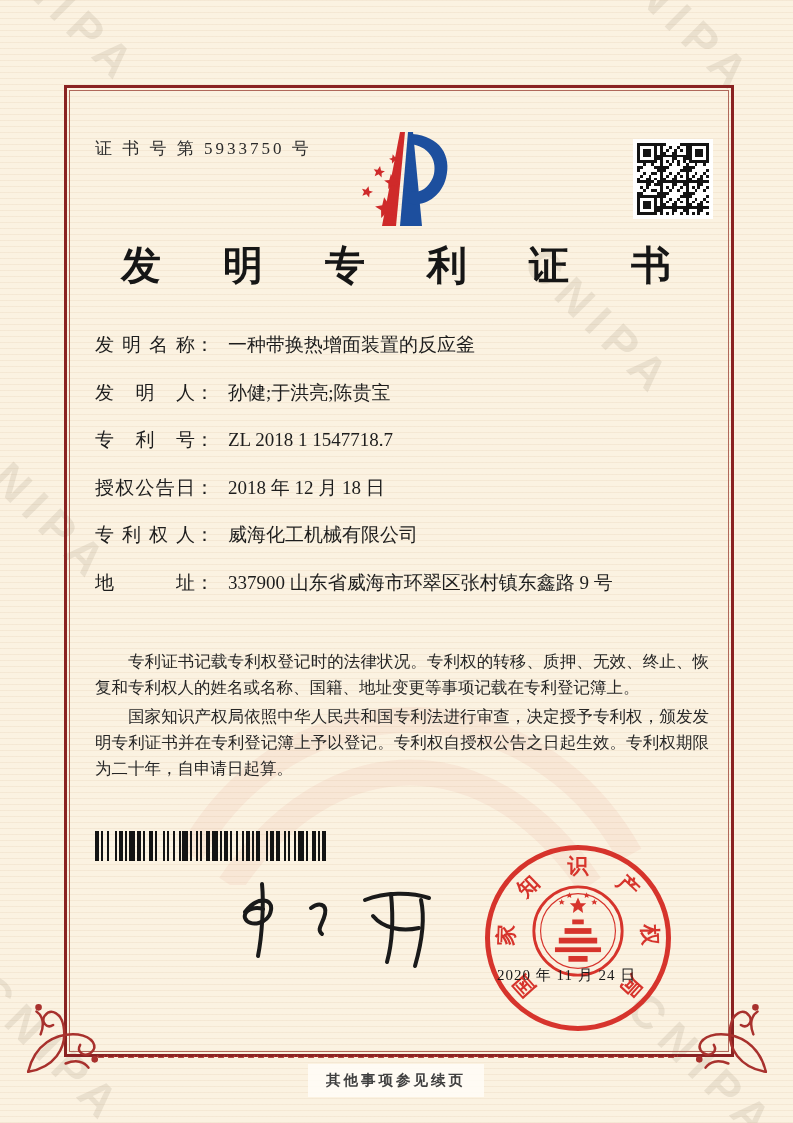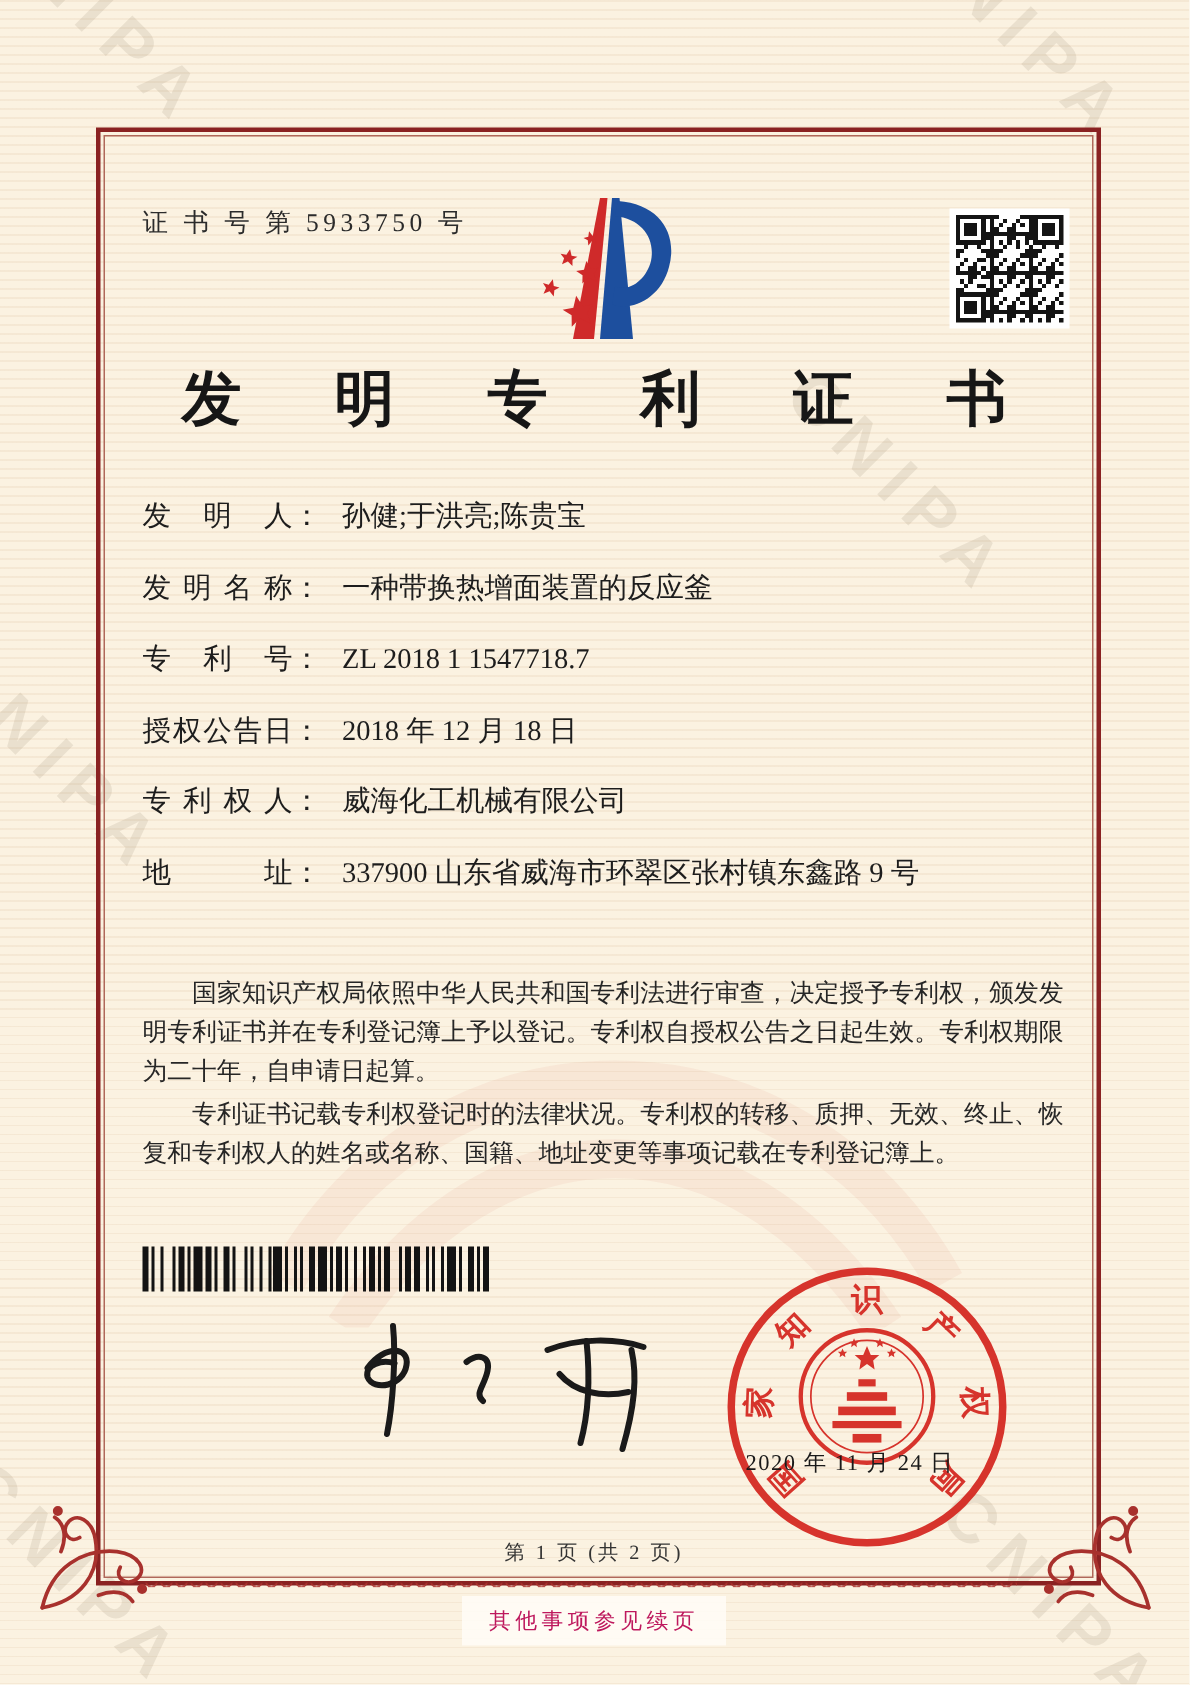--- a/index.html
+++ b/index.html
@@ -80,21 +80,21 @@
   .seal-ring { position:absolute; inset:2px; border:5px solid #d4261f; border-radius:50%; }
   .seal-char { position:absolute; font-size:21px; font-weight:bold; color:#d4261f; }
   .seal-emblem { position:absolute; left:47px; top:40px; }
   .seal-date { position:absolute; left:497px; top:966px; font-size:15px;
                letter-spacing:1px; color:#191919; z-index:3; white-space:nowrap; }
 
   .page-info { position:absolute; left:64px; width:664px; top:1026px;
                text-align:center; font-size:13.5px; letter-spacing:2px; color:#333; }
   .footer-note { position:absolute; left:396px; top:1064px; transform:translateX(-50%);
                  background:rgba(255,253,247,0.85); padding:7px 18px;
-                 font-size:14.5px; letter-spacing:3px; color:#be185d; white-space:nowrap; }
+                 font-size:14.5px; letter-spacing:3px; color:#404040; white-space:nowrap;font-weight:bold; }
 </style>
 </head>
 <body>
 
 <div class="page">
 
   <span class="wm" style="left:-30px; top:-18px;">CNIPA</span>
   <span class="wm" style="left:585px; top:-8px;">CNIPA</span>
   <span class="wm" style="left:505px; top:295px;">CNIPA</span>
   <span class="wm" style="left:-58px; top:480px;">CNIPA</span>
@@ -481,42 +481,42 @@
         <rect x="19" y="24" width="1" height="1" fill="#141414"></rect>
         <rect x="21" y="24" width="1" height="1" fill="#141414"></rect>
         <rect x="24" y="24" width="1" height="1" fill="#141414"></rect>
       </svg>
     </div>
 
   <div class="title">发 明 专 利 证 书</div>
 
   <div class="fields">
     <div class="field-row">
+      <span class="flabel-chars">发明名称</span><span>：</span><span class="fvalue">一种带换热增面装置的反应釜</span>
+    </div>
+    <div class="field-row">
       <span class="flabel-chars">发明人</span><span>：</span><span class="fvalue">孙健;于洪亮;陈贵宝</span>
-    </div>
-    <div class="field-row">
-      <span class="flabel-chars">发明名称</span><span>：</span><span class="fvalue">一种带换热增面装置的反应釜</span>
     </div>
     <div class="field-row">
       <span class="flabel-chars">专利号</span><span>：</span><span class="fvalue">ZL 2018 1 1547718.7</span>
     </div>
     <div class="field-row">
       <span class="flabel-chars">授权公告日</span><span>：</span><span class="fvalue">2018 年 12 月 18 日</span>
     </div>
     <div class="field-row">
       <span class="flabel-chars">专利权人</span><span>：</span><span class="fvalue">威海化工机械有限公司</span>
     </div>
     <div class="field-row">
       <span class="flabel-chars">地址</span><span>：</span><span class="fvalue">337900 山东省威海市环翠区张村镇东鑫路 9 号</span>
     </div>
   </div>
 
   <div class="body-text">
+    <p>专利证书记载专利权登记时的法律状况。专利权的转移、质押、无效、终止、恢复和专利权人的姓名或名称、国籍、地址变更等事项记载在专利登记簿上。</p>
     <p>国家知识产权局依照中华人民共和国专利法进行审查，决定授予专利权，颁发发明专利证书并在专利登记簿上予以登记。专利权自授权公告之日起生效。专利权期限为二十年，自申请日起算。</p>
-    <p>专利证书记载专利权登记时的法律状况。专利权的转移、质押、无效、终止、恢复和专利权人的姓名或名称、国籍、地址变更等事项记载在专利登记簿上。</p>
   </div>
 
   <div class="barcode">
       <div class="bc-bar" style="flex-grow: 2;"></div>
       <div class="bc-space" style="flex-grow: 1;"></div>
       <div class="bc-bar" style="flex-grow: 1;"></div>
       <div class="bc-space" style="flex-grow: 2;"></div>
       <div class="bc-bar" style="flex-grow: 1;"></div>
       <div class="bc-space" style="flex-grow: 3;"></div>
       <div class="bc-bar" style="flex-grow: 1;"></div>
@@ -633,16 +633,15 @@
         <rect x="44" y="38" width="12" height="5" stroke="none"></rect>
         <rect x="36" y="47" width="28" height="6" stroke="none"></rect>
         <rect x="30" y="57" width="40" height="6" stroke="none"></rect>
         <rect x="26" y="67" width="48" height="5" stroke="none"></rect>
         <rect x="40" y="76" width="20" height="6" stroke="none"></rect>
       </g>
     </svg>
   </div>
   <div class="seal-date">2020 年 11 月 24 日</div>
 
-  <div class="page-info">第 1 页 (共 2 页)</div>
   <div class="footer-note">其他事项参见续页</div>
 
 </div>
 
 </body></html>

